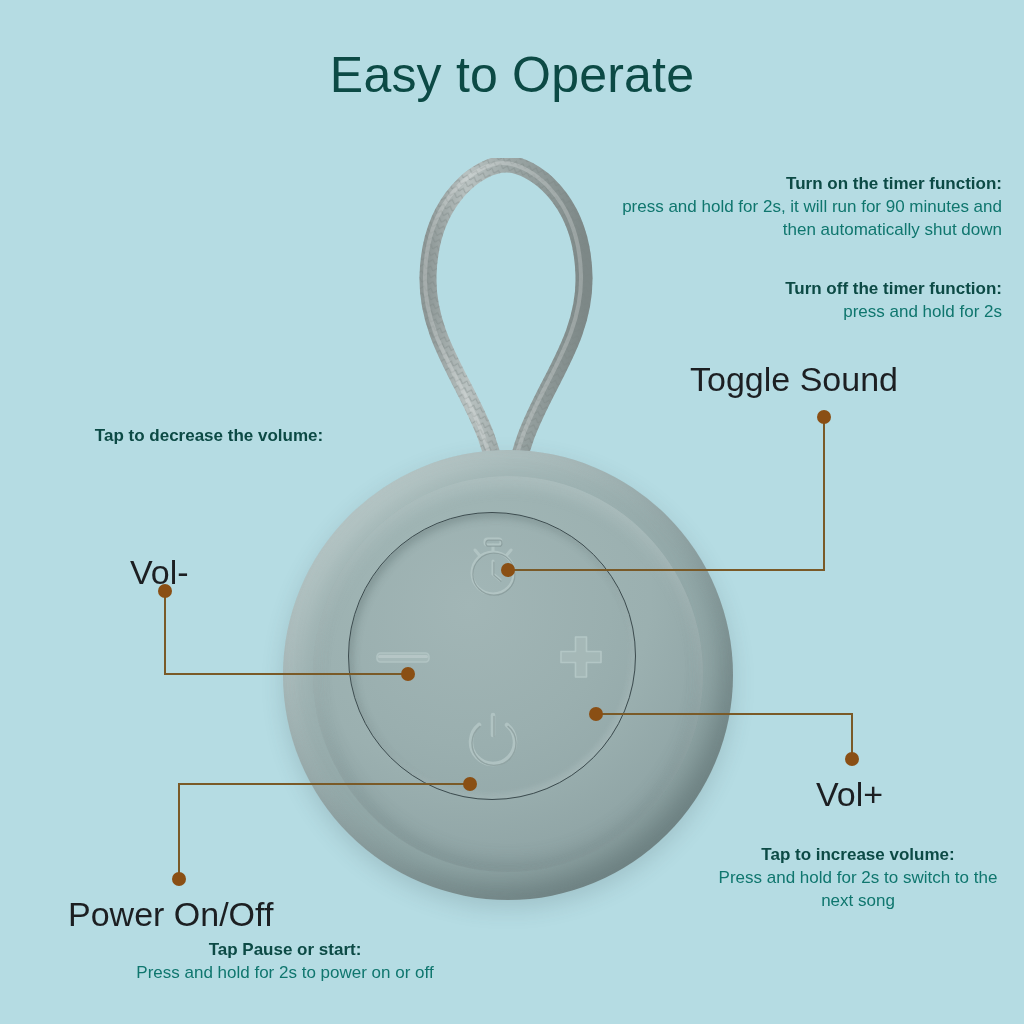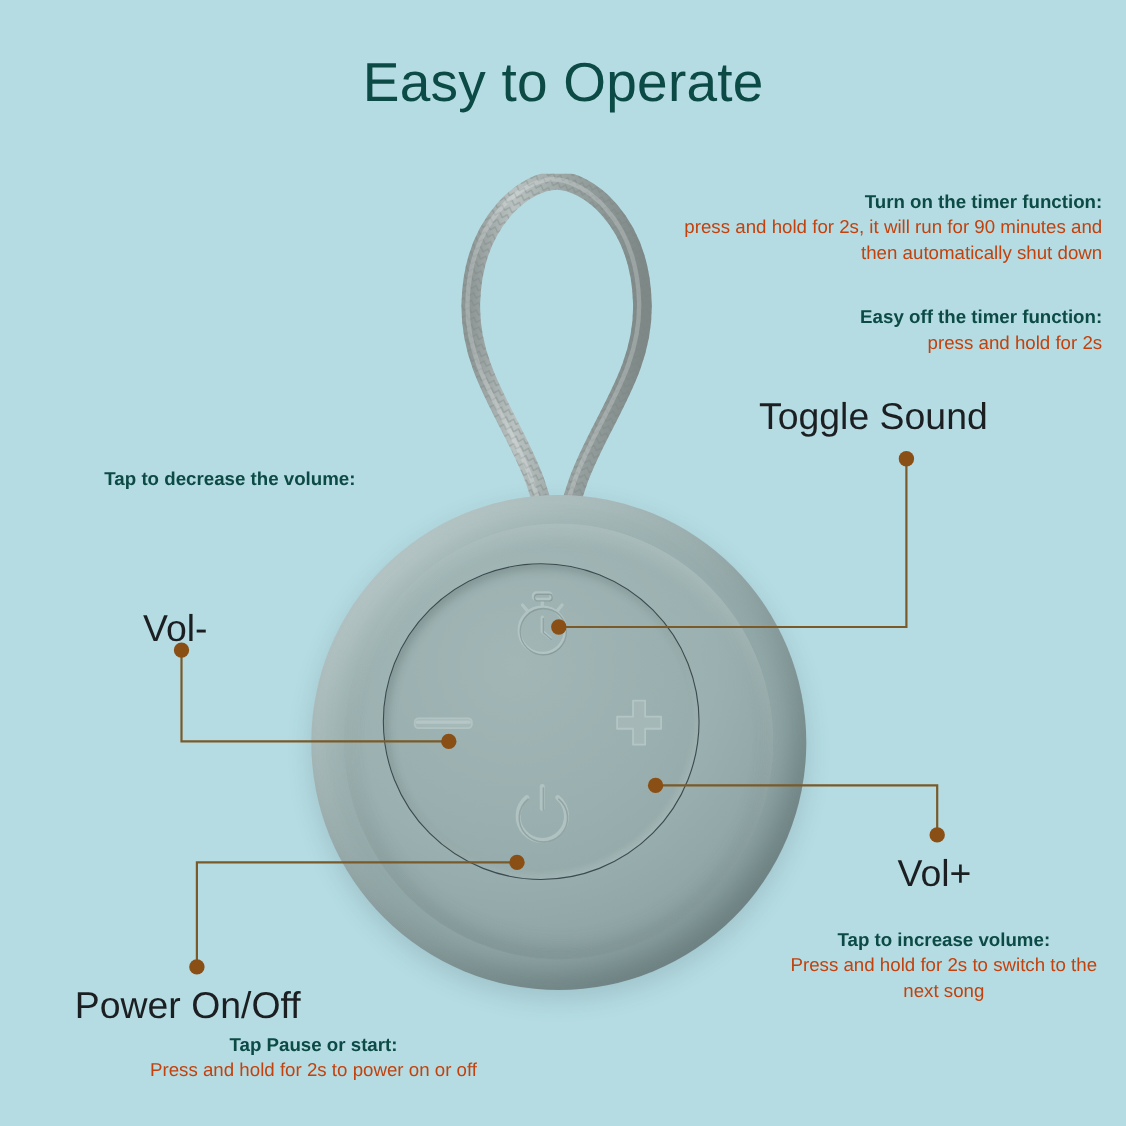--- a/index.html
+++ b/index.html
@@ -37,21 +37,21 @@
     line-height: 1.36;
   }
   .note .note-head {
     display: block;
     font-weight: bold;
     color: #0c4a45;
     font-size: 17px;
   }
   .note .note-body {
     display: block;
-    color: #c2410c;
+    color: #0f766e;
     font-size: 17px;
   }
   .align-right { text-align: right; margin-left: 35px; }
   .align-left  { text-align: center; }
 
   
   .callout-label {
     position: absolute;
     font-size: 34px;
     font-weight: 400;
@@ -229,21 +229,21 @@
       <circle cx="179" cy="879" r="7"></circle>
     </g>
   </svg>
 
   <div class="note align-right" style="right:22px; top:172px; width:380px;">
     <span class="note-head">Turn on the timer function:</span>
     <span class="note-body">press and hold for 2s, it will run for 90 minutes and then automatically shut down</span>
   </div>
 
   <div class="note align-right" style="right:22px; top:277px; width:380px;">
-    <span class="note-head">Easy off the timer function:</span>
+    <span class="note-head">Turn off the timer function:</span>
     <span class="note-body">press and hold for 2s</span>
   </div>
 
   <div class="callout-label" style="left:690px; top:362px;">Toggle Sound</div>
 
   <div class="note align-left" style="left:44px; top:424px; width:330px;">
     <span class="note-head">Tap to decrease the volume:</span>
   </div>
 
   <div class="callout-label" style="left:130px; top:539px;margin-top:16px;">Vol-</div>

